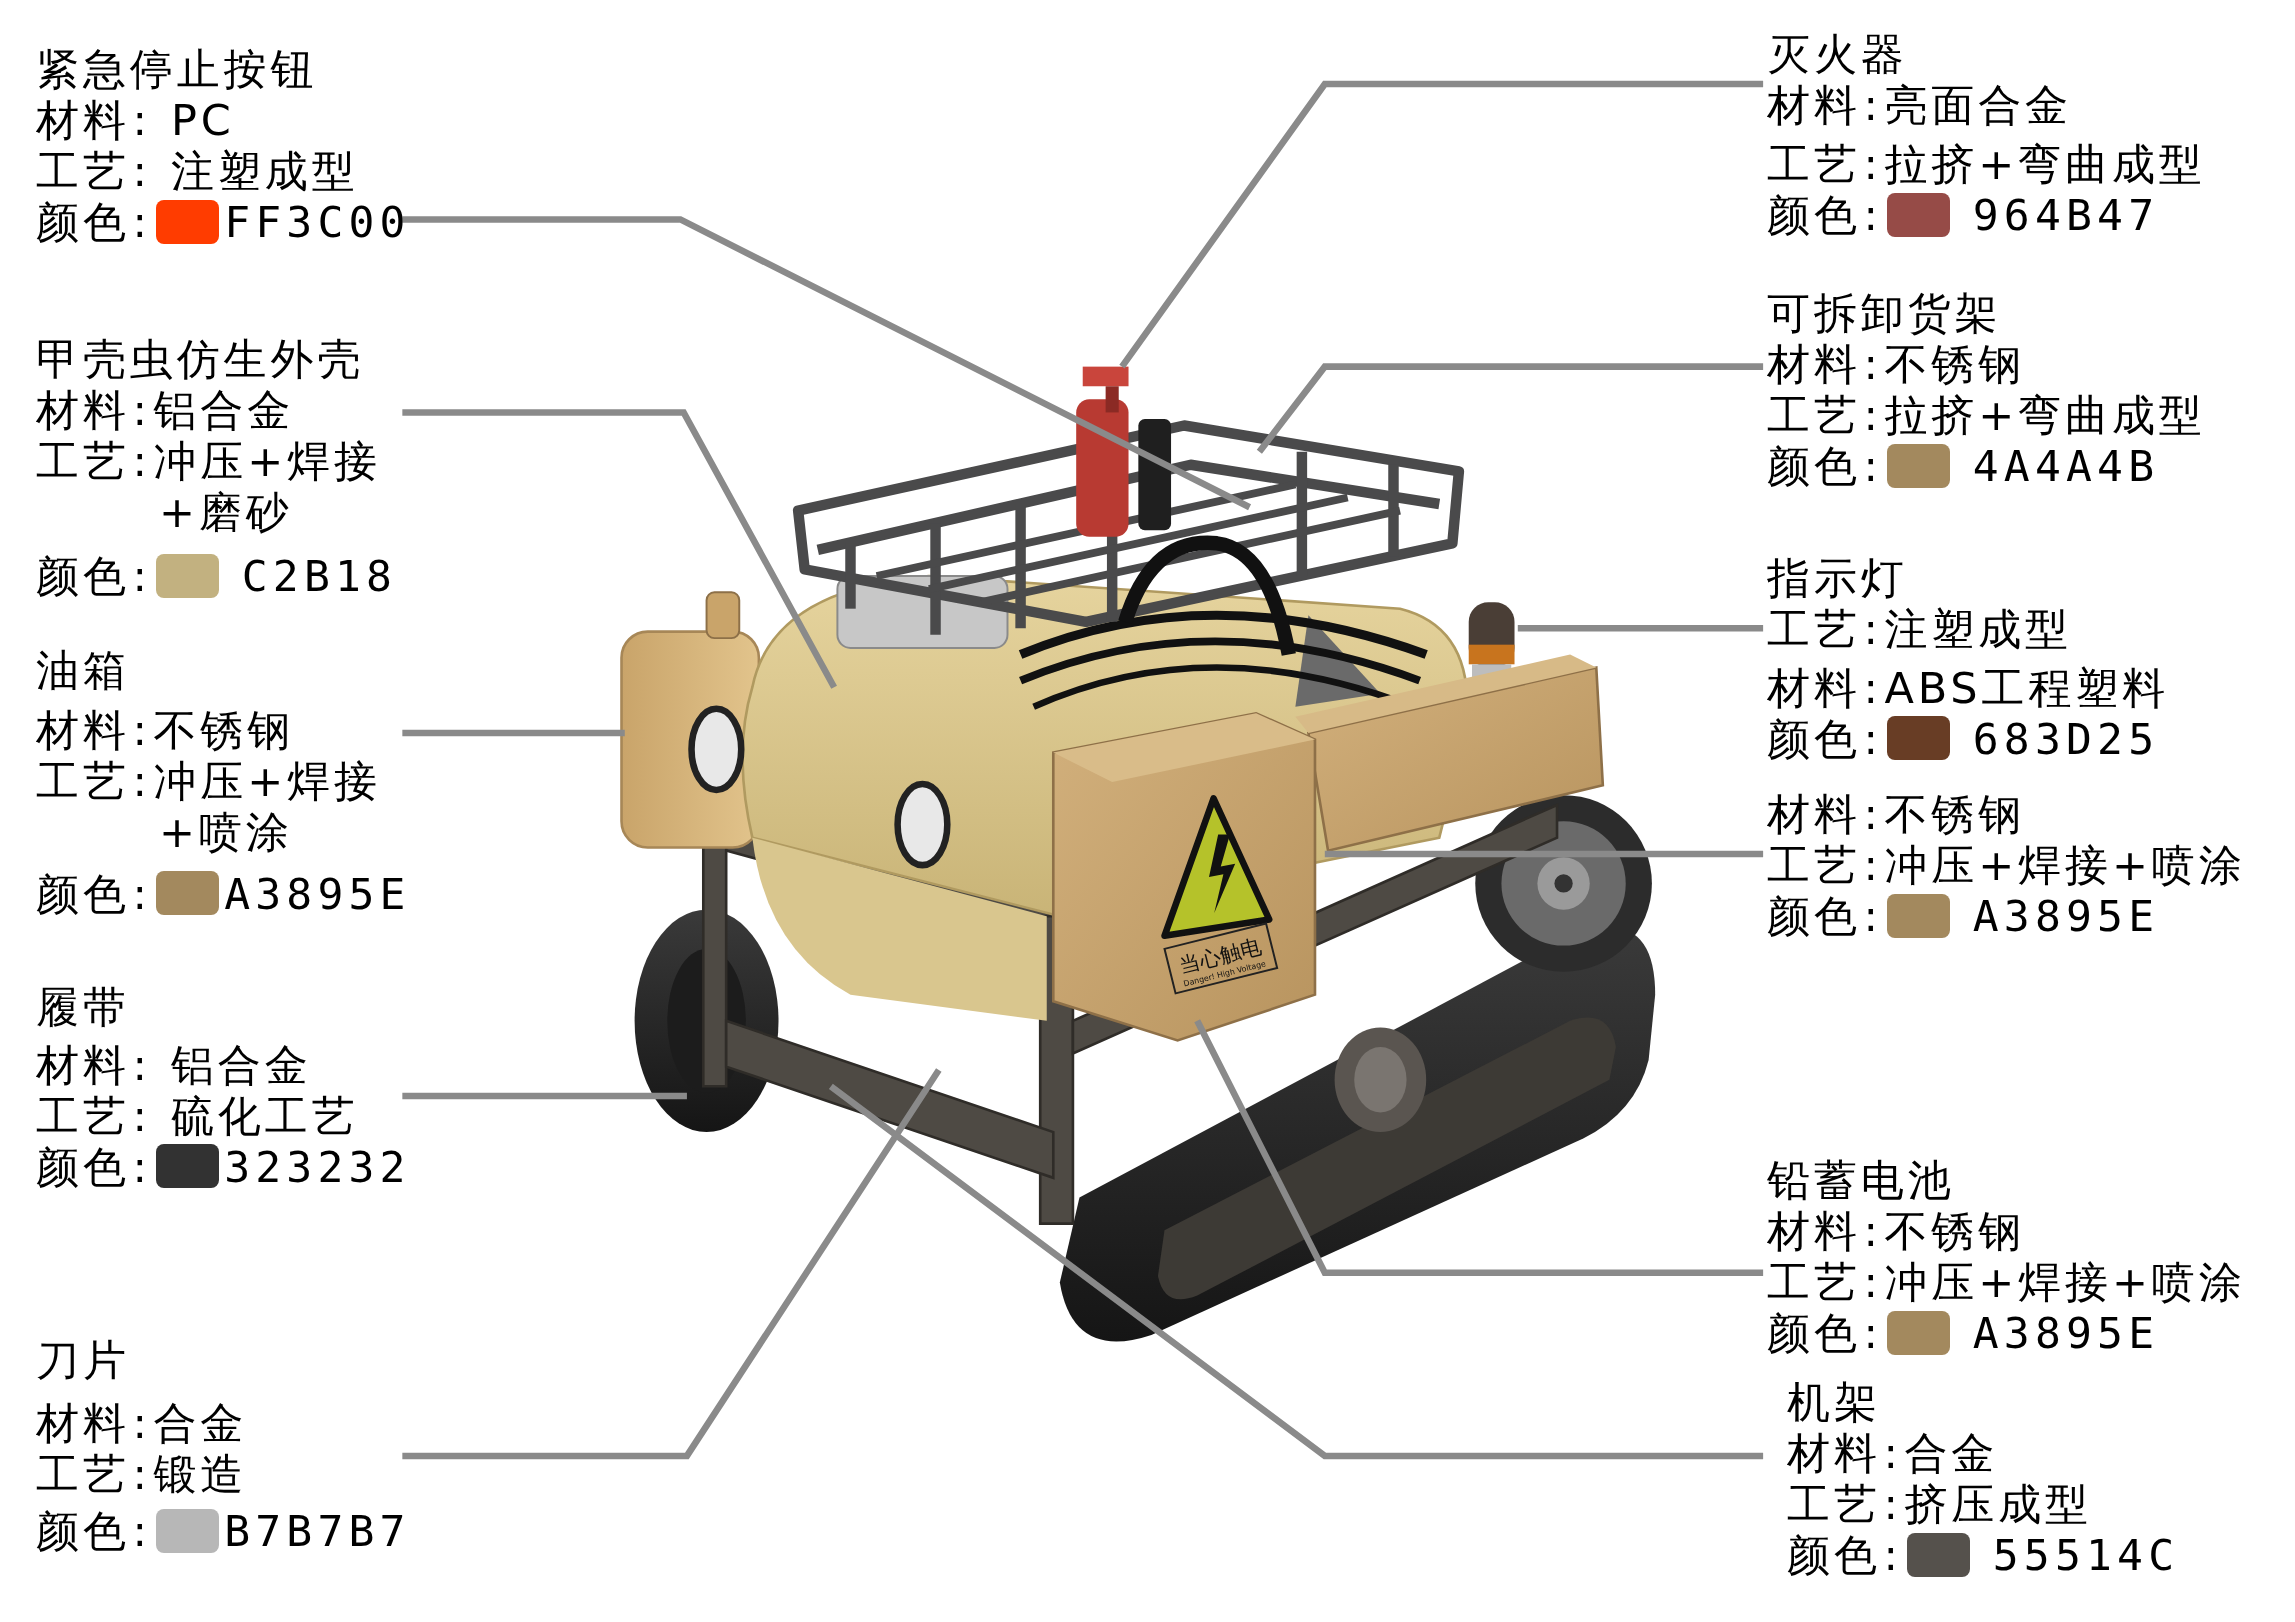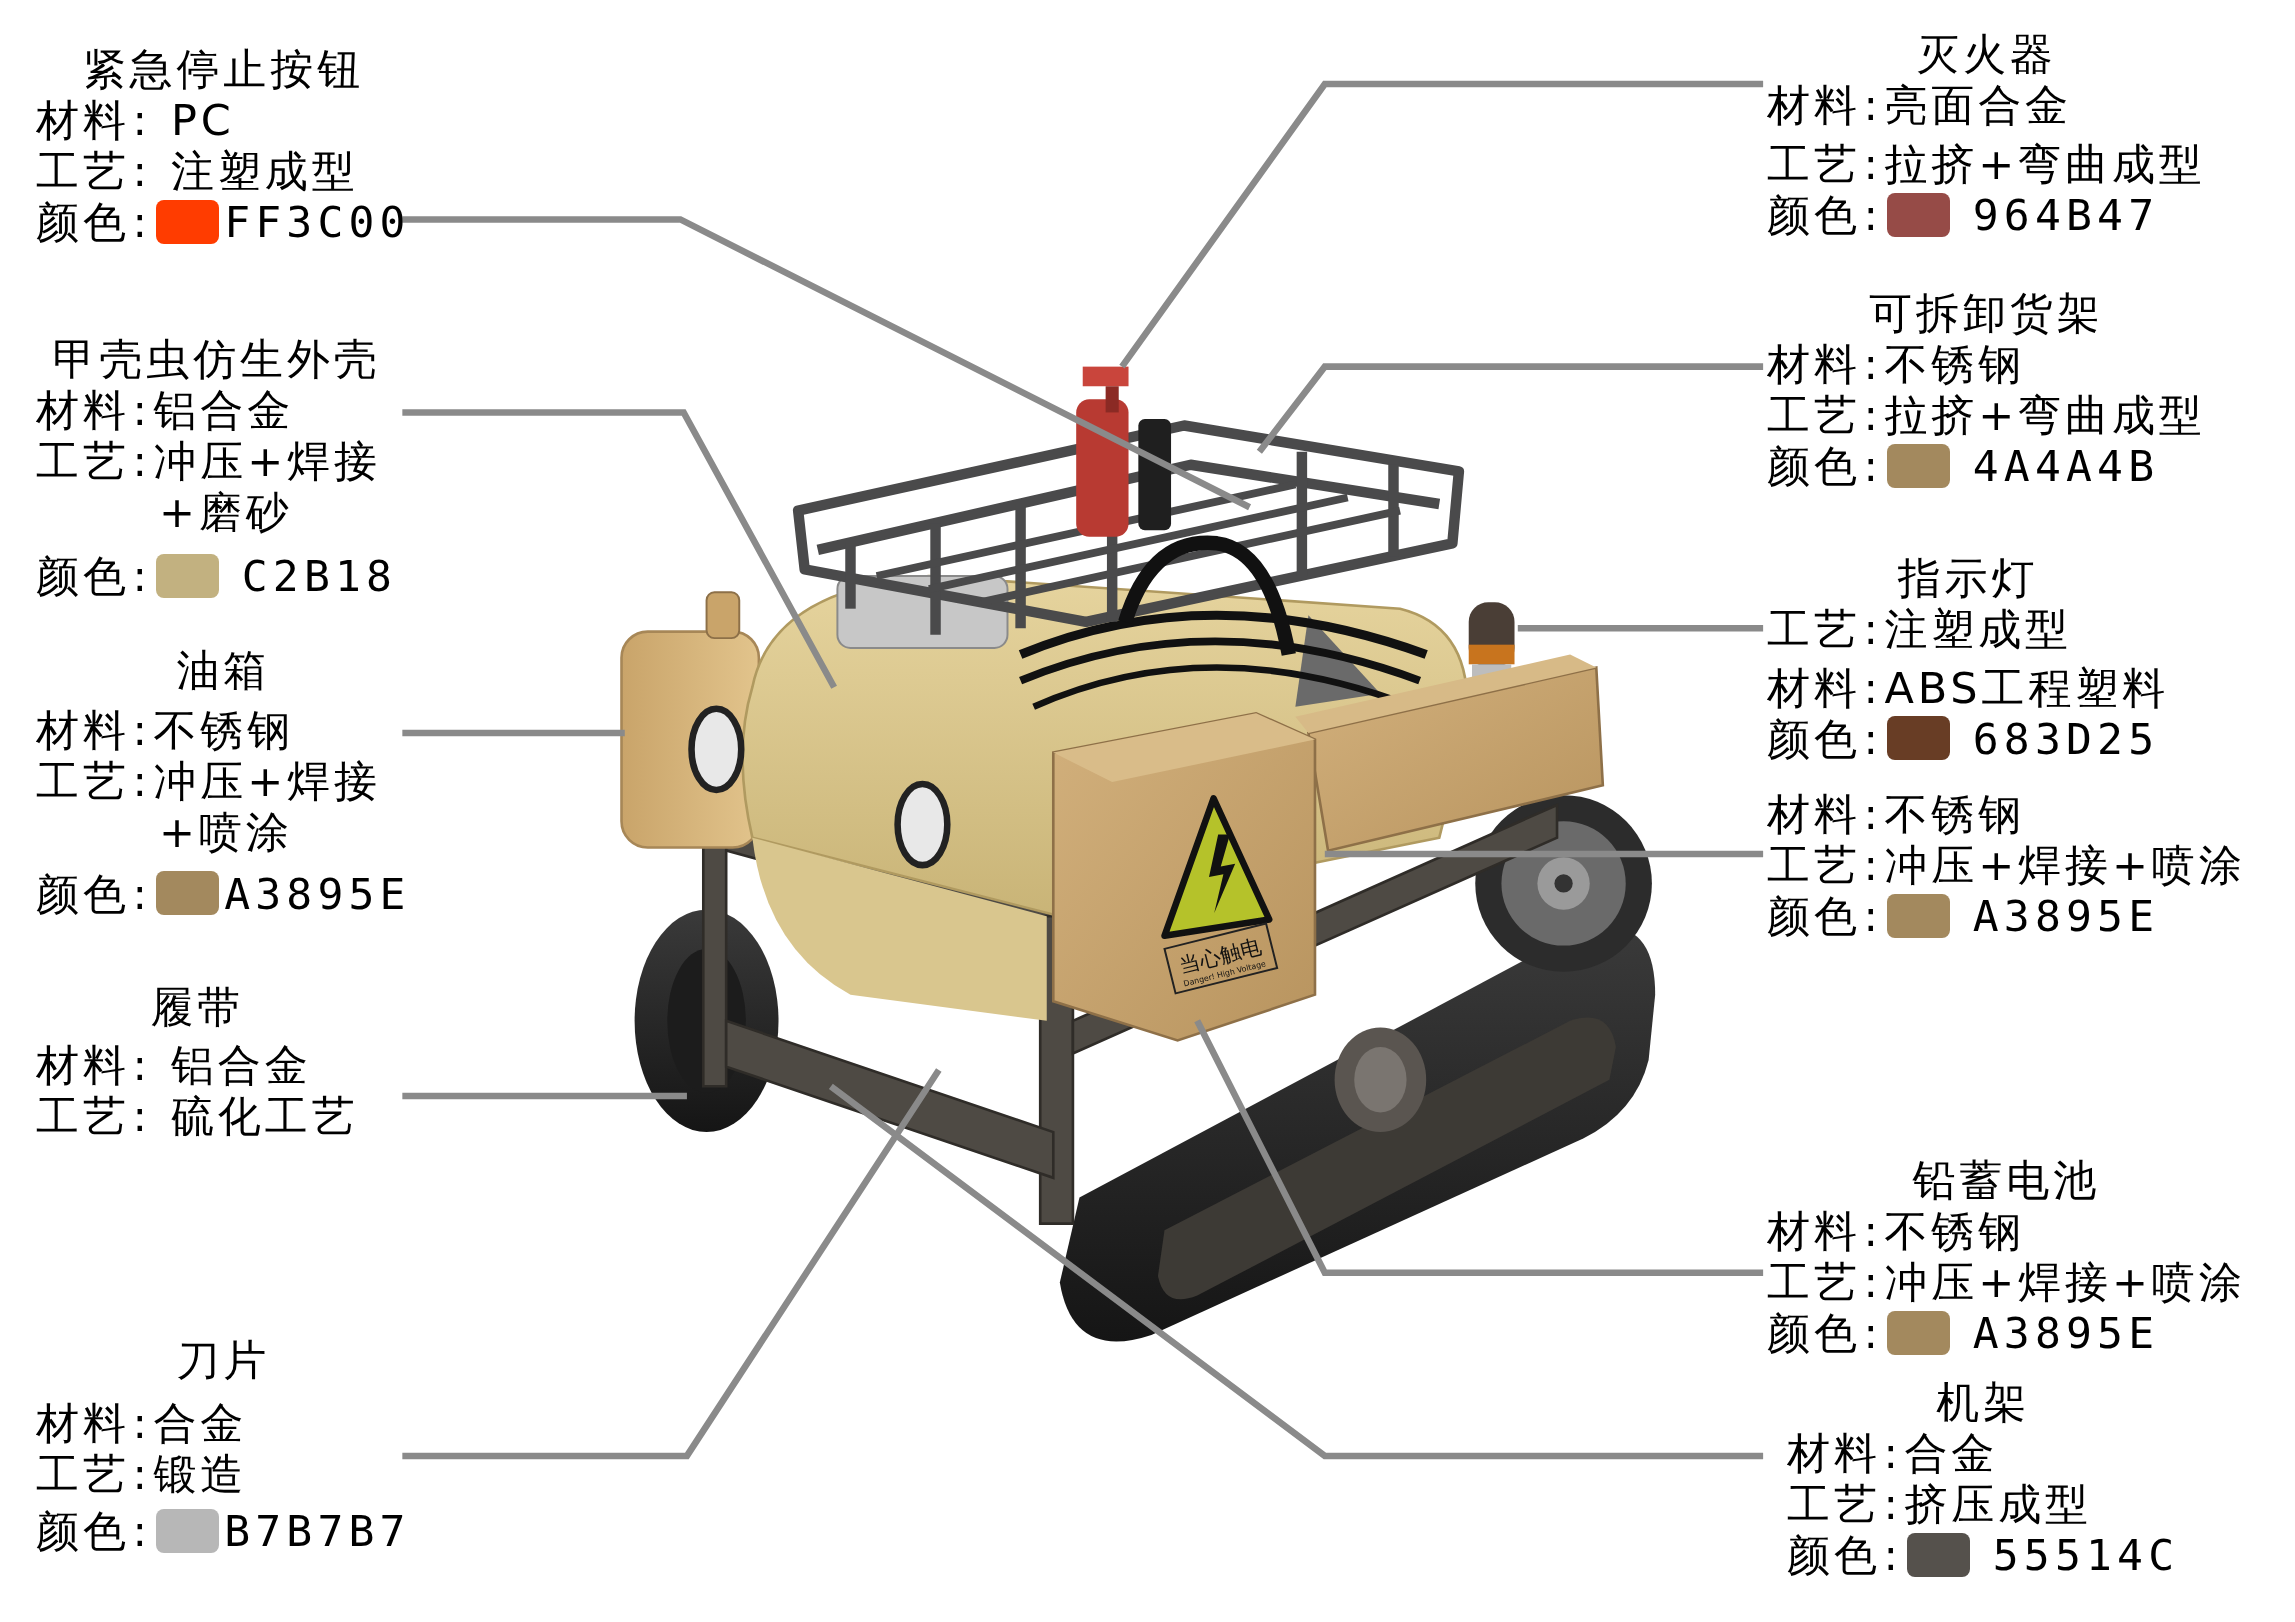--- a/index.html
+++ b/index.html
@@ -1,21 +1,21 @@
 <!DOCTYPE html>
 <html style="font-size:10.5px"><head>
 <meta charset="utf-8">
 <style>
   html, body { margin: 0; padding: 0; background: #ffffff; }
   body { width: 2295px; height: 1623px; position: relative; overflow: hidden;
          font-family: "DejaVu Sans", "Liberation Sans", sans-serif; color: #000; }
   .stage { position: absolute; left: 0; top: 0; width: 2295px; height: 1623px; }
   svg.art { position: absolute; left: 0; top: 0; }
   .callout { position: absolute; font-size: 43px; line-height: 51px; letter-spacing: 3.9px; white-space: nowrap; }
-  .callout .title { display: block; text-align: center; }
+  .callout .title { display: block; }
   .callout .row { display: block; }
   .callout .row .k { display: inline-block; }
   .callout .row .sep { display: inline-block; margin: 0 2.6px; }
   .callout .row .cont { display: block; padding-left: 123px; }
   .swatch { display: inline-block; width: 63px; height: 44px; border-radius: 7.9px; vertical-align: -6.5px; margin: 0 5.2px 0 2.6px; }
   .hex { font-family: "DejaVu Sans Mono", "Liberation Mono", monospace; letter-spacing: 5.2px; }
 </style>
 </head>
 <body>
 
@@ -170,20 +170,21 @@
     <span class="title">油箱</span>
     <span class="row" style="margin-top:9.2px;"><span class="k">材料</span><span class="sep">:</span><span>不锈钢</span></span>
     <span class="row"><span class="k">工艺</span><span class="sep">:</span><span>冲压+焊接</span><span class="cont">+喷涂</span></span>
     <span class="row" style="margin-top:10.5px;"><span class="k">颜色</span><span class="sep">:</span><span class="swatch" style="background:#A3895E"></span><span class="hex">A3895E</span></span>
   </div>
 
   <div class="callout" style="left:36px; top:982px;">
     <span class="title">履带</span>
     <span class="row" style="margin-top:6.5px;"><span class="k">材料</span><span class="sep">:</span> <span>铝合金</span></span>
     <span class="row"><span class="k">工艺</span><span class="sep">:</span> <span>硫化工艺</span></span>
+    <span class="row"><span class="k">颜色</span><span class="sep">:</span><span class="swatch" style="background:#323232"></span><span class="hex">323232</span></span>
   </div>
 
   <div class="callout" style="left:36px; top:1335px;">
     <span class="title">刀片</span>
     <span class="row" style="margin-top:11.8px;"><span class="k">材料</span><span class="sep">:</span><span>合金</span></span>
     <span class="row"><span class="k">工艺</span><span class="sep">:</span><span>锻造</span></span>
     <span class="row" style="margin-top:6.5px;"><span class="k">颜色</span><span class="sep">:</span><span class="swatch" style="background:#B7B7B7"></span><span class="hex">B7B7B7</span></span>
   </div>
 
   <div class="callout" style="left:1767px; top:29.4px;">

